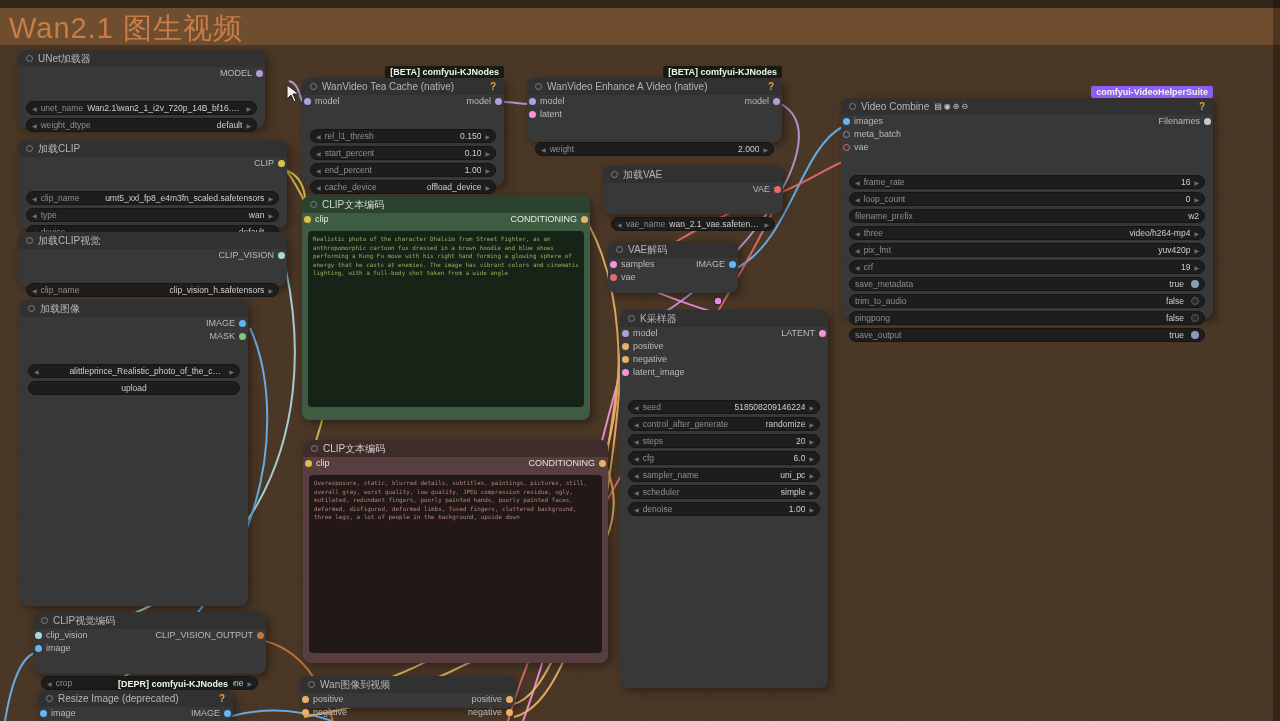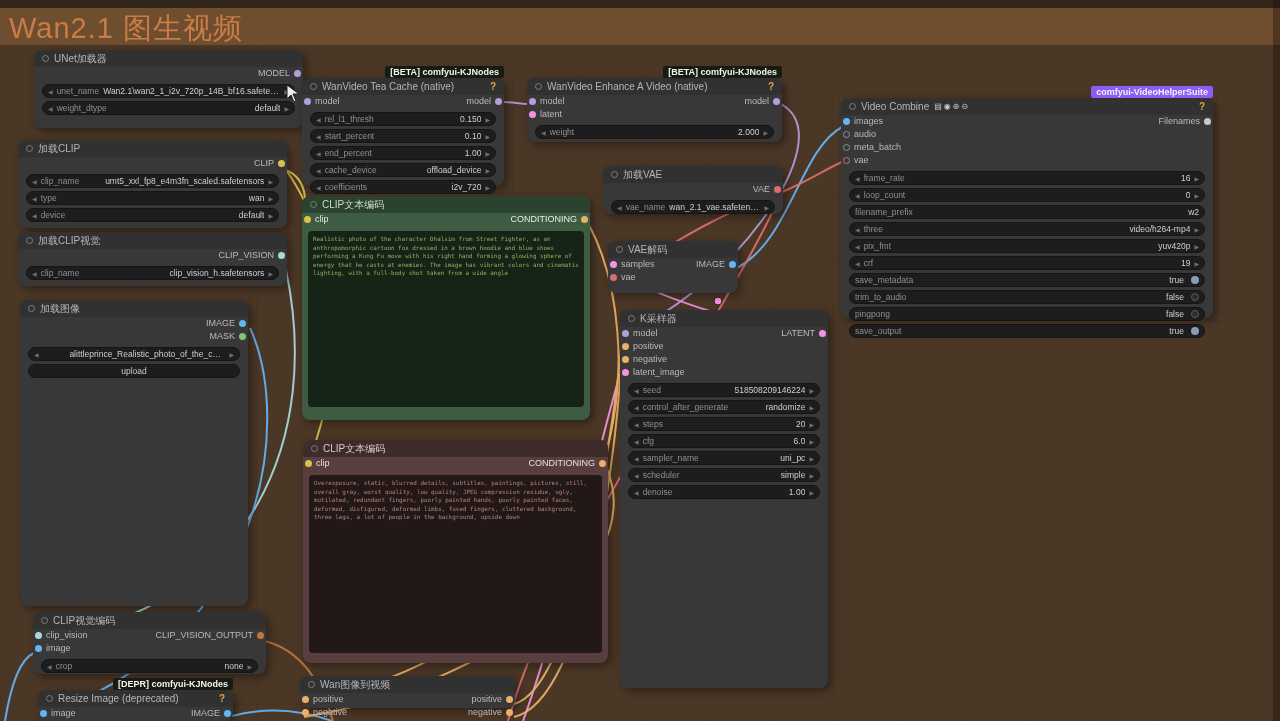--- a/index.html
+++ b/index.html
@@ -36,21 +36,21 @@
   .port.hollow{background:transparent !important;border:1.6px solid;}
   .widget{height:12px;margin:0 8px 3px 8px;background:#1d1d1d;border:1px solid #151515;border-radius:7px;display:flex;align-items:center;padding:0 5px;gap:4px;font-size:8.5px;color:#8f8f8f;white-space:nowrap;overflow:hidden;}
   .widget .val{margin-left:auto;color:#cfcfcf;overflow:hidden;text-overflow:ellipsis;max-width:78%;}
   .widget .arr{color:#6e6e6e;font-size:6px;flex:0 0 auto;}
   .widget.btn{justify-content:center;color:#c9c9c9;}
   .tog{width:8px;height:8px;border-radius:50%;flex:0 0 auto;margin-left:3px;}
   .tog.on{background:#8a9cb8;} .tog.off{background:#2c2c2c;border:1px solid #5a5a5a;box-sizing:border-box;}
   .ta{margin:5px 6px;border-radius:4px;padding:4px 5px;font-family:"DejaVu Sans Mono",monospace;font-size:5.9px;line-height:1.45;overflow:hidden;white-space:pre-wrap;}
   .green .ta{background:#162418;color:#96aa5a;}
   .maroon .ta{background:#221818;color:#b48278;}
-  .spacer{margin-top:4px;}
+  .spacer{margin-top:21px;}
   #cursor{position:absolute;z-index:50;}
 </style>
 </head>
 <body>
 
 <div id="canvas">
   <div id="topstrip"></div>
   <div id="band">
     <span class="t">Wan2.1 图生视频</span>
   </div>
@@ -72,21 +72,21 @@
       <path d="M523,721 C560,620 600,440 621,371" fill="none" stroke="#f493e0" stroke-width="2" opacity="0.92"></path>
       <path d="M589,225 C645,330 655,625 304,704" fill="none" stroke="#eab166" stroke-width="2" opacity="0.92"></path>
       <path d="M607,469 C652,580 460,692 304,717" fill="none" stroke="#eab166" stroke-width="2" opacity="0.92"></path>
       <path d="M514,704 C575,688 614,430 621,347" fill="none" stroke="#eab166" stroke-width="2" opacity="0.92"></path>
       <path d="M514,717 C588,700 618,440 621,360" fill="none" stroke="#eab166" stroke-width="2" opacity="0.92"></path>
       <path d="M265,641 C300,650 322,682 333,721" fill="none" stroke="#c0763f" stroke-width="2" opacity="0.92"></path>
       <circle cx="312" cy="201" r="4" fill="#d9c24a" stroke="#1d1d1d" stroke-width="1"></circle>
       <circle cx="718" cy="301" r="4" fill="#f493e0" stroke="#1d1d1d" stroke-width="1"></circle>
     </svg>
   <div id="nodes">
-      <div class="node" style="left: 34px; top: 50px; width: 269px; height: 78px;">
+      <div class="node" style="left: 18px; top: 50px; width: 247px; height: 78px;">
         <div class="hd">
           <span class="cdot"></span>
           <span>UNet加载器</span>
         </div>
         <div class="srow">
           <span class="outlab">MODEL</span>
           <span class="port pout" style="background: rgb(179, 157, 219);"></span>
         </div>
         <div class="widget spacer">
           <span class="arr">◀</span>
@@ -397,24 +397,20 @@
           <span class="help">?</span>
         </div>
         <div class="srow">
           <span class="port pin" style="background: rgb(100, 181, 246);"></span>
           <span class="inlab">images</span>
           <span class="outlab">Filenames</span>
           <span class="port pout" style="background: rgb(201, 201, 201);"></span>
         </div>
         <div class="srow">
           <span class="port pin hollow" style="border-color: rgb(138, 147, 160);"></span>
-          <span class="inlab">audio</span>
-        </div>
-        <div class="srow">
-          <span class="port pin hollow" style="border-color: rgb(138, 147, 160);"></span>
           <span class="inlab">meta_batch</span>
         </div>
         <div class="srow">
           <span class="port pin hollow" style="border-color: rgb(224, 108, 108);"></span>
           <span class="inlab">vae</span>
         </div>
         <div class="widget spacer">
           <span class="arr">◀</span>
           <span>frame_rate</span>
           <span class="val">16</span>

